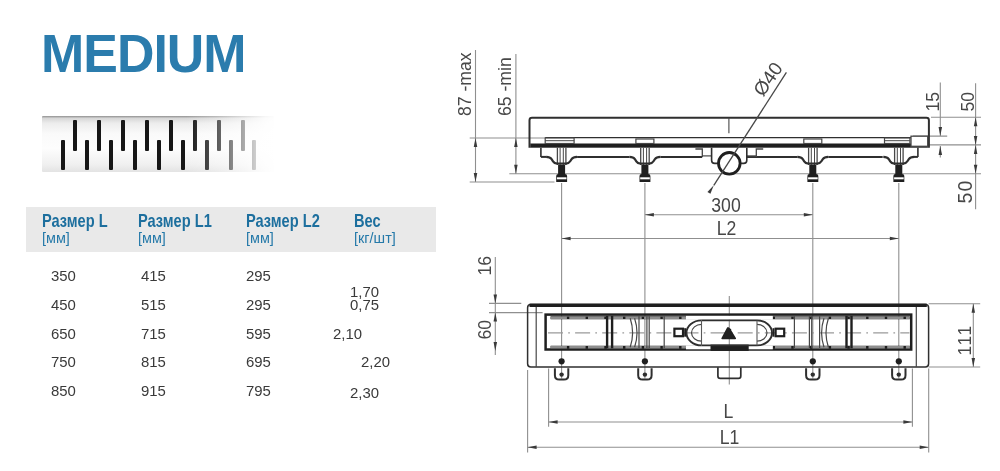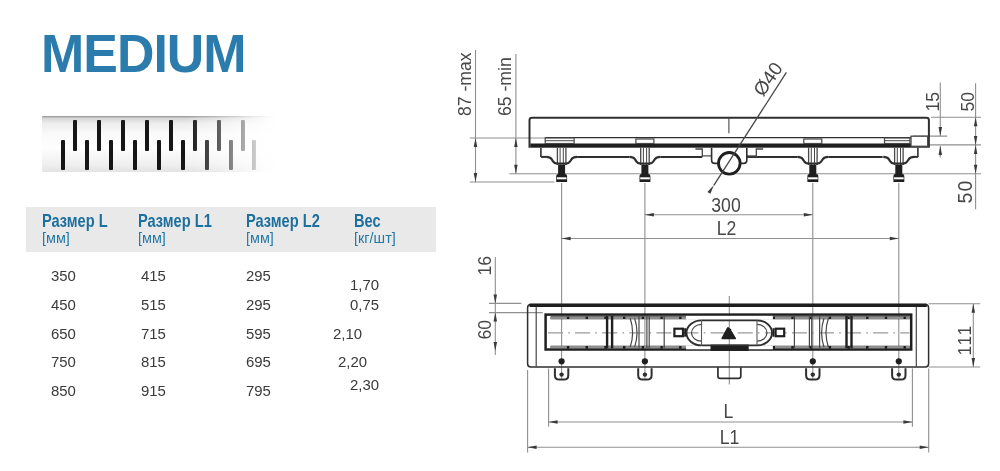--- a/index.html
+++ b/index.html
@@ -46,37 +46,37 @@
 <div class="th" style="left:138.4px;top:212px">Размер L1</div>
 <div class="th" style="left:245.7px;top:212px">Размер L2</div>
 <div class="th" style="left:353.8px;top:212px">Вес</div>
 <div class="ts" style="left:42.3px;top:230px">[мм]</div>
 <div class="ts" style="left:138.4px;top:230px">[мм]</div>
 <div class="ts" style="left:245.7px;top:230px">[мм]</div>
 <div class="ts" style="left:353.8px;top:230px">[кг/шт]</div>
 <div class="td" style="left:50.9px;top:268.3px">350</div>
 <div class="td" style="left:140.5px;top:268.3px">415</div>
 <div class="td" style="left:246.4px;top:268.3px">295</div>
-<div class="td" style="left:349.6px;top:277px">1,70</div>
+<div class="td" style="left:349.6px;top:284px">1,70</div>
 <div class="td" style="left:50.9px;top:297.0px">450</div>
 <div class="td" style="left:140.5px;top:297.0px">515</div>
 <div class="td" style="left:246.4px;top:297.0px">295</div>
 <div class="td" style="left:349.6px;top:297.0px">0,75</div>
 <div class="td" style="left:50.9px;top:325.7px">650</div>
 <div class="td" style="left:140.5px;top:325.7px">715</div>
 <div class="td" style="left:246.4px;top:325.7px">595</div>
 <div class="td" style="left:333px;top:325.7px">2,10</div>
 <div class="td" style="left:50.9px;top:354.4px">750</div>
 <div class="td" style="left:140.5px;top:354.4px">815</div>
 <div class="td" style="left:246.4px;top:354.4px">695</div>
-<div class="td" style="left:338px;top:354.4px">2,20</div>
+<div class="td" style="left:361px;top:354.4px">2,20</div>
 <div class="td" style="left:50.9px;top:383.1px">850</div>
 <div class="td" style="left:140.5px;top:383.1px">915</div>
 <div class="td" style="left:246.4px;top:383.1px">795</div>
-<div class="td" style="left:349.6px;top:377px">2,30</div>
+<div class="td" style="left:349.6px;top:385px">2,30</div>
 <svg width="1000" height="471" viewBox="0 0 1000 471" style="position:absolute;left:0;top:0">
 <line x1="469.7" y1="138.0" x2="545.2" y2="138.0" stroke="#8f8f8f" stroke-width="1.1"></line>
 <line x1="509.3" y1="173.8" x2="981.0" y2="173.8" stroke="#8f8f8f" stroke-width="1.1"></line>
 <line x1="469.7" y1="182.0" x2="554.5" y2="182.0" stroke="#8f8f8f" stroke-width="1.1"></line>
 <line x1="931.0" y1="117.2" x2="981.0" y2="117.2" stroke="#8f8f8f" stroke-width="1.1"></line>
 <line x1="913.0" y1="136.1" x2="947.2" y2="136.1" stroke="#8f8f8f" stroke-width="1.1"></line>
 <line x1="923.0" y1="144.9" x2="981.0" y2="144.9" stroke="#8f8f8f" stroke-width="1.1"></line>
 <line x1="475.5" y1="50.0" x2="475.5" y2="182.0" stroke="#8f8f8f" stroke-width="1.1"></line>
 <line x1="515.9" y1="54.0" x2="515.9" y2="173.8" stroke="#8f8f8f" stroke-width="1.1"></line>
 <line x1="940.3" y1="82.6" x2="940.3" y2="136.1" stroke="#8f8f8f" stroke-width="1.1"></line>

